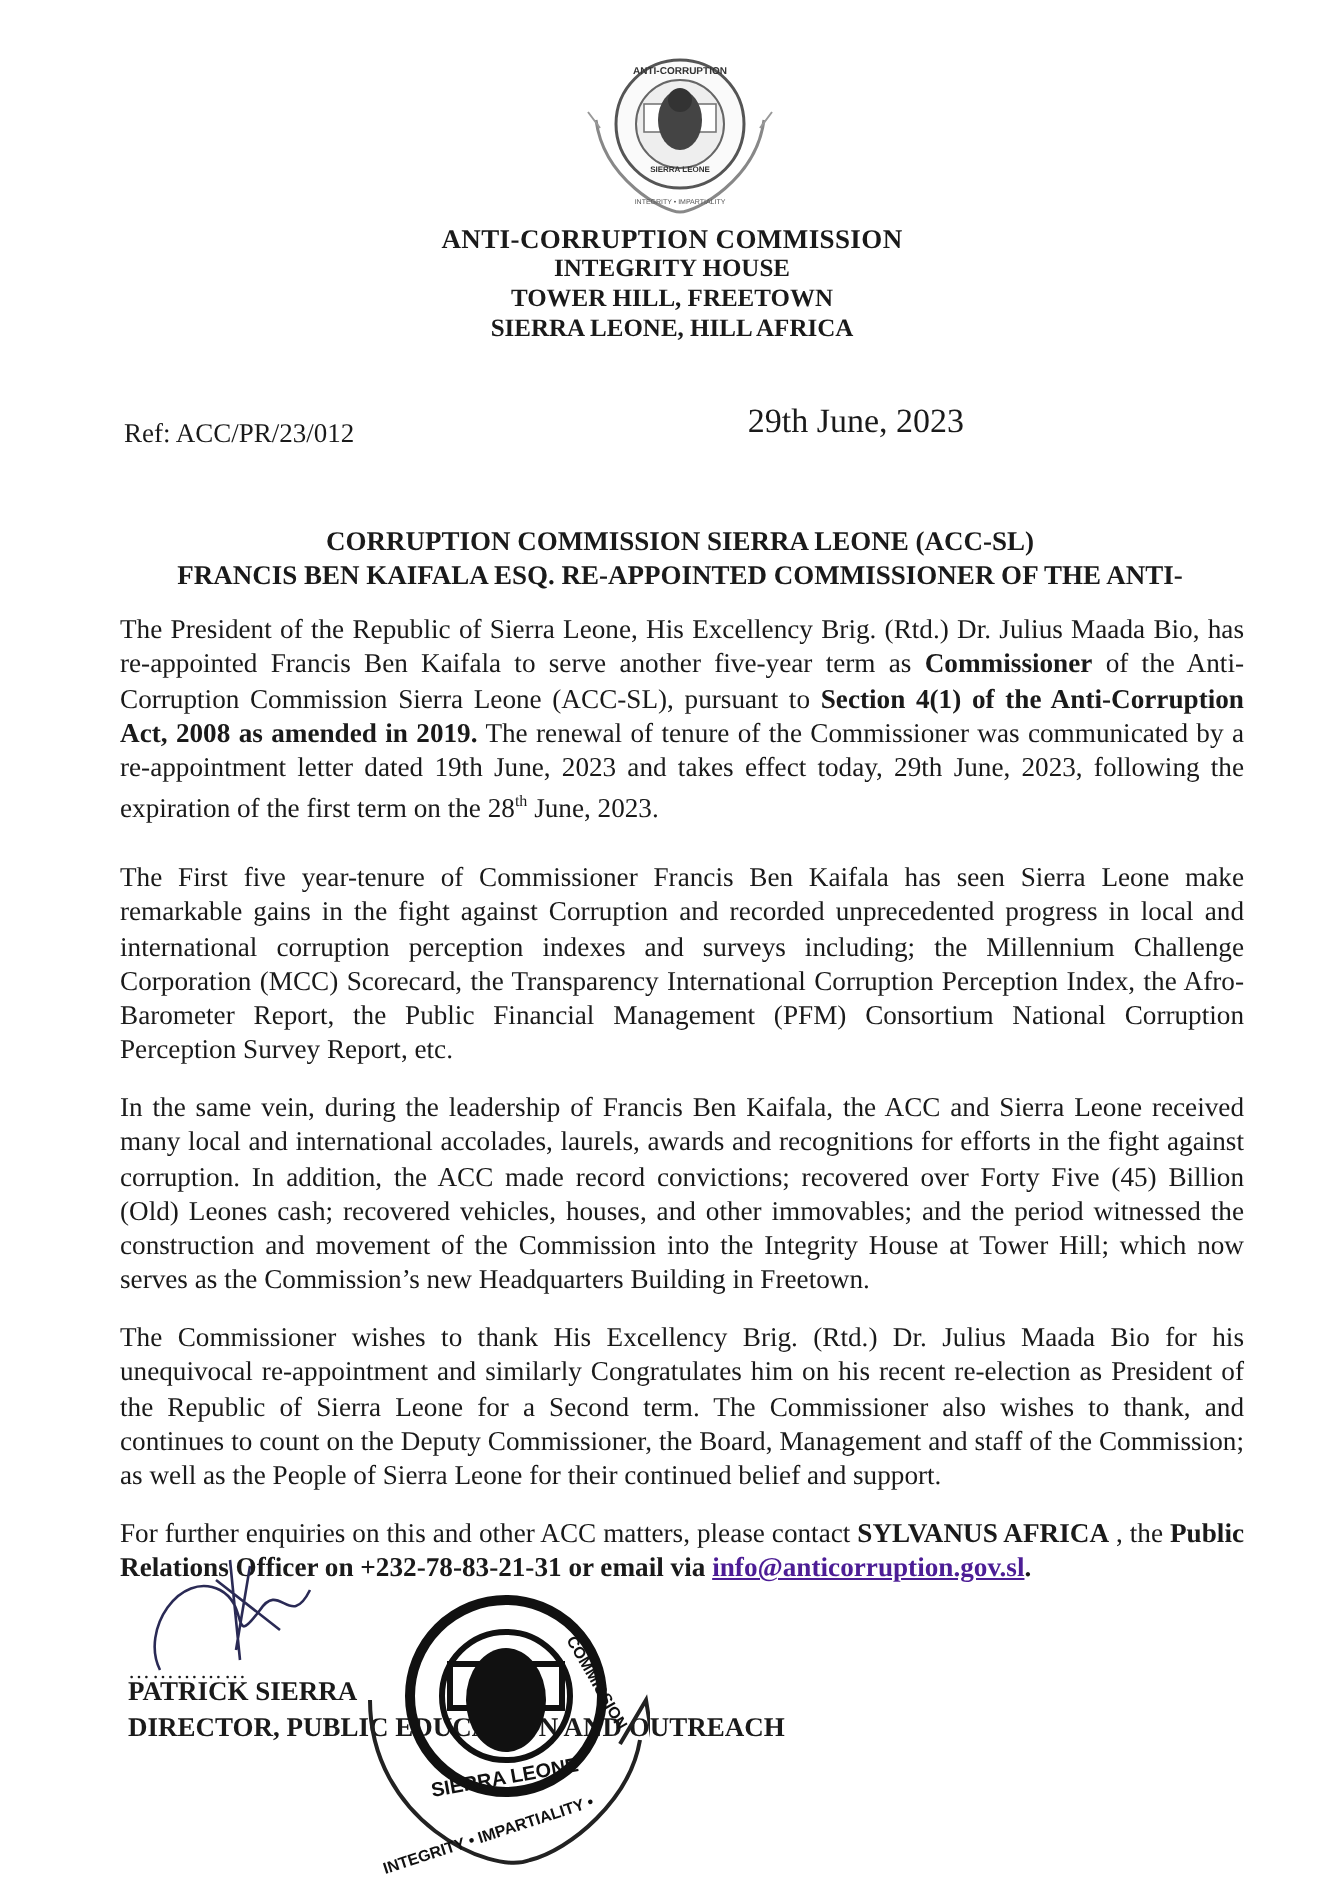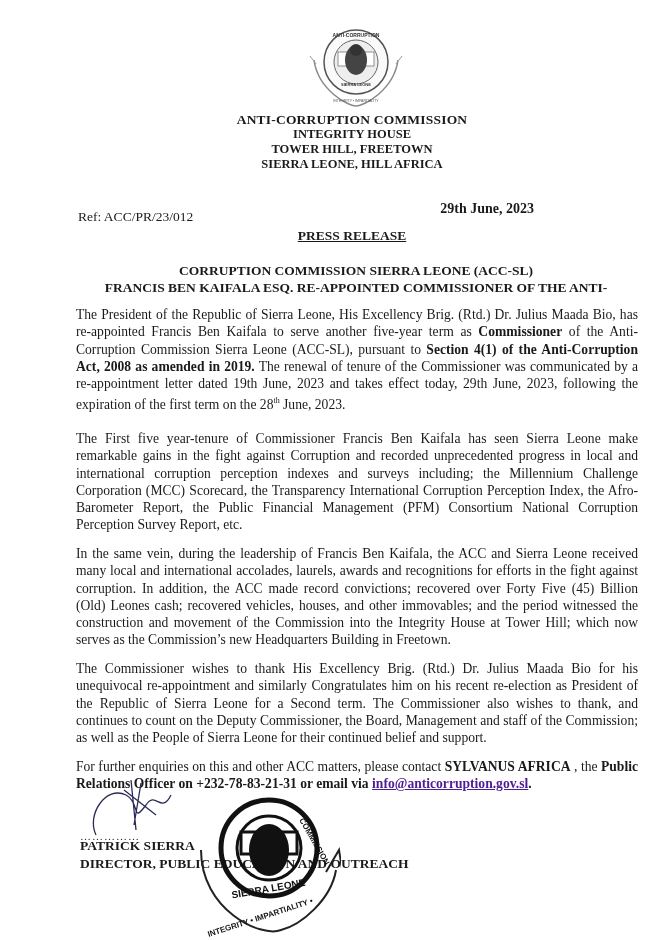--- a/index.html
+++ b/index.html
@@ -1,28 +1,28 @@
 <!DOCTYPE html>
 <html><head>
   <meta charset="utf-8">
   <style>
     html, body { margin:0; padding:0; }
     body {
       width:672px; height:940px; background:#ffffff; color:#1a1a1a;
       font-family:"Liberation Serif", "DejaVu Serif", serif;
       position:relative; overflow:hidden;
     }
-    .page { position:absolute; left:16px; top:0; width:540px; height:940px;padding-left:36px; }
+    .page { position:absolute; left:0; top:0; width:540px; height:940px; }
     .logo { position:absolute; left:292px; top:20px; width:96px; height:90px; }
     .letterhead { position:absolute; left:0; width:672px; top:112px; text-align:center; font-weight:bold; }
     .letterhead div { line-height:15px; }
     .lh-org { font-size:13.5px; letter-spacing:0.2px; }
     .lh-line { font-size:12.5px; }
     .ref { position:absolute; left:62px; top:209px; font-size:13.5px; font-weight:normal; }
-    .date { position:absolute; right:58px; top:201px; font-size:14px; font-weight:bold; }
+    .date { position:absolute; right:58px; top:201px; font-size:17px; font-weight:normal; }
     .pr-title { position:absolute; left:0; width:672px; top:228px; text-align:center; font-size:13.5px; font-weight:bold; text-decoration:underline; }
     .headline { position:absolute; left:70px; width:540px; top:262px; text-align:center; font-size:13.5px; font-weight:bold; line-height:17px; }
     .para { position:absolute; left:60px; width:562px; font-size:13.6px; line-height:17.3px; text-align:justify; }
     .p1 { top:306px; }
     .p2 { top:430px; }
     .p3 { top:545px; }
     .p4 { top:660px; }
     .p5 { top:758px; }
     .para b { font-weight:bold; }
     .email-link { font-weight:bold; text-decoration:underline; color:#4c1d95; }
@@ -53,21 +53,20 @@
   <div class="letterhead">
     <div class="lh-org">ANTI-CORRUPTION COMMISSION</div>
     <div class="lh-line">INTEGRITY HOUSE</div>
     <div class="lh-line">TOWER HILL, FREETOWN</div>
     <div class="lh-line">SIERRA LEONE, HILL AFRICA</div>
   </div>
 
   <div class="ref">Ref: ACC/PR/23/012</div>
   <div class="date">29th June, 2023</div>
 
-  <div class="pr-title">PRESS RELEASE</div>
 
   <div class="headline">
     <div>CORRUPTION COMMISSION SIERRA LEONE (ACC-SL)</div>
     <div>FRANCIS BEN KAIFALA ESQ. RE-APPOINTED COMMISSIONER OF THE ANTI-</div>
   </div>
 
   <div class="para p1"><span>The President of the Republic of Sierra Leone, His Excellency Brig. (Rtd.) Dr. Julius Maada Bio, has re-appointed Francis Ben Kaifala to serve another five-year term as </span><b>Commissioner</b><span> of the Anti-Corruption Commission Sierra Leone (ACC-SL), pursuant to </span><b>Section 4(1) of the Anti-Corruption Act, 2008 as amended in 2019.</b><span> The renewal of tenure of the Commissioner was communicated by a re-appointment letter dated 19th June, 2023 and takes effect today, 29th June, 2023, following the expiration of the first term on the 28</span><sup style="font-size:8px;">th</sup><span> June, 2023.</span></div>
 
   <div class="para p2">The First five year-tenure of Commissioner Francis Ben Kaifala has seen Sierra Leone make remarkable gains in the fight against Corruption and recorded unprecedented progress in local and international corruption perception indexes and surveys including; the Millennium Challenge Corporation (MCC) Scorecard, the Transparency International Corruption Perception Index, the Afro-Barometer Report, the Public Financial Management (PFM) Consortium National Corruption Perception Survey Report, etc.</div>
 

